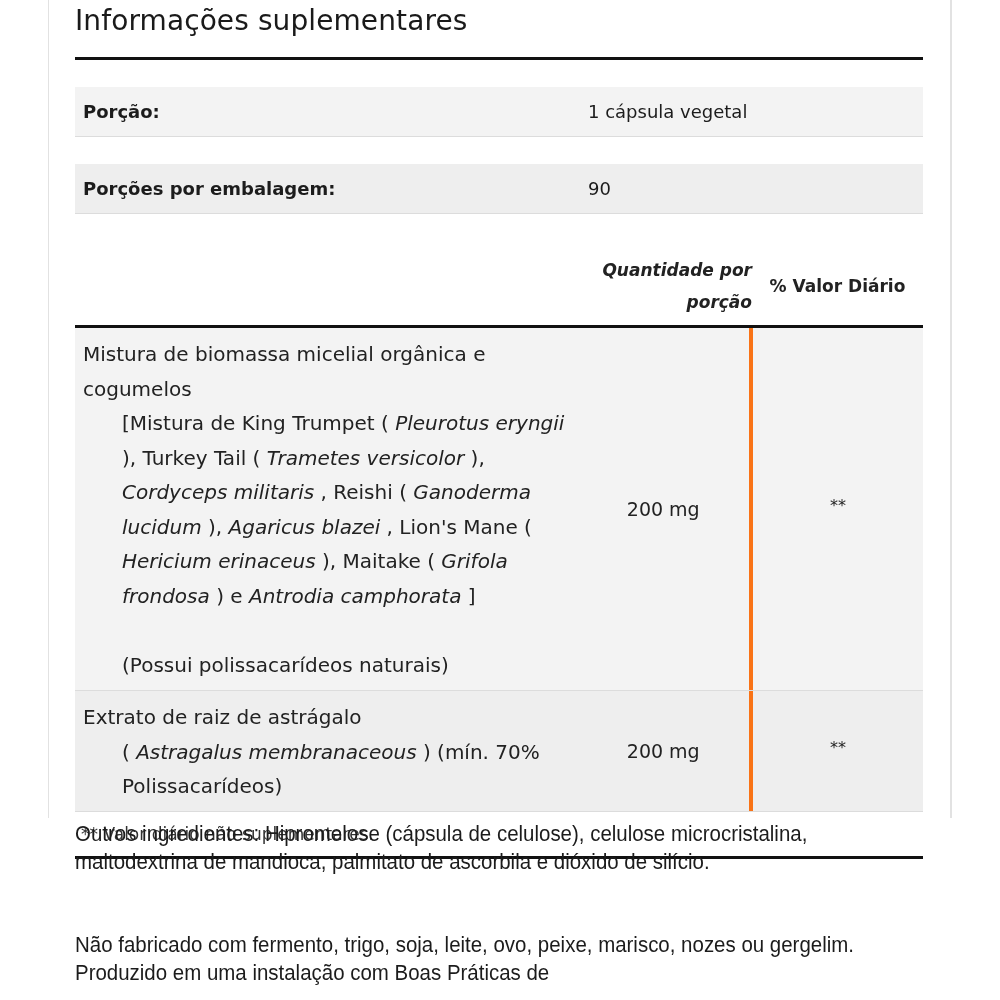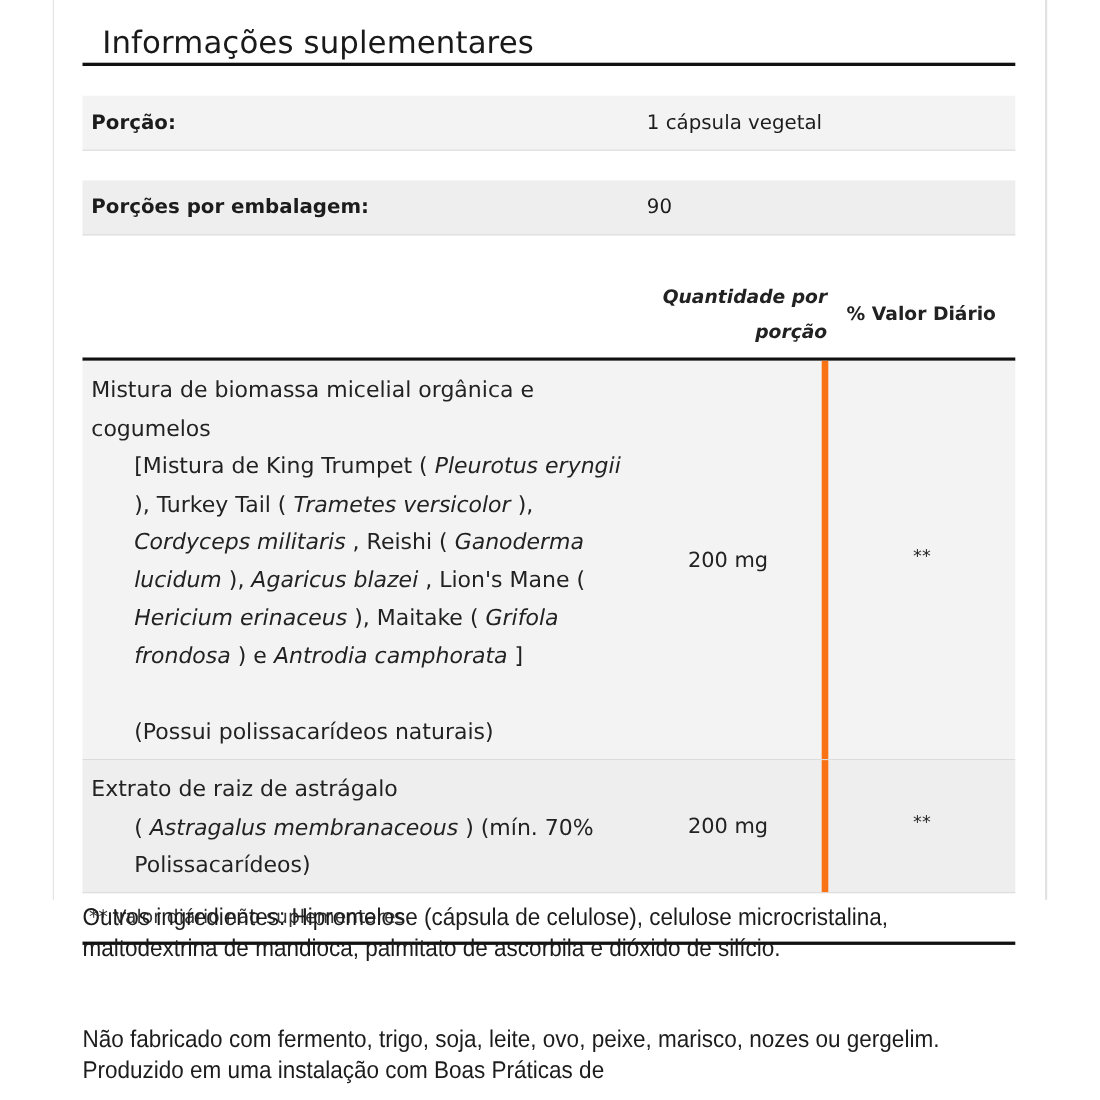--- a/index.html
+++ b/index.html
@@ -108,21 +108,21 @@
     }
     .ing-sub {
       padding-left: 39px;
     }
     .ing-qty {
       width: 172px;
       display: flex;
       align-items: center;
       justify-content: center;
       font-size: 19px;
-      border-right: 6px solid #f97316;
+      border-right: 4px solid #f97316;
     }
     .ing-dv {
       width: 171px;
       display: flex;
       align-items: center;
       justify-content: center;
       font-size: 16px;
     }
     .ing-dv span { position: relative; top: -4px; }
     i { font-style: italic; }
@@ -148,21 +148,21 @@
     .p1 { top: 820px; }
     .p2 { top: 931px; }
   </style>
 </head>
 <body>
 
 <div class="page">
   <div class="frame-left"></div>
   <div class="frame-right"></div>
 
-  <h1 class="title" style="margin:18px">Informações suplementares</h1>
+  <h1 class="title" style="margin:0">Informações suplementares</h1>
 
   <div class="facts">
     <div class="rule-thick"></div>
 
     <div class="serv-row">
       <div class="serv-label">Porção:</div>
       <div class="serv-value">1 cápsula vegetal</div>
     </div>
     <div class="serv-row alt">
       <div class="serv-label">Porções por embalagem:</div>

